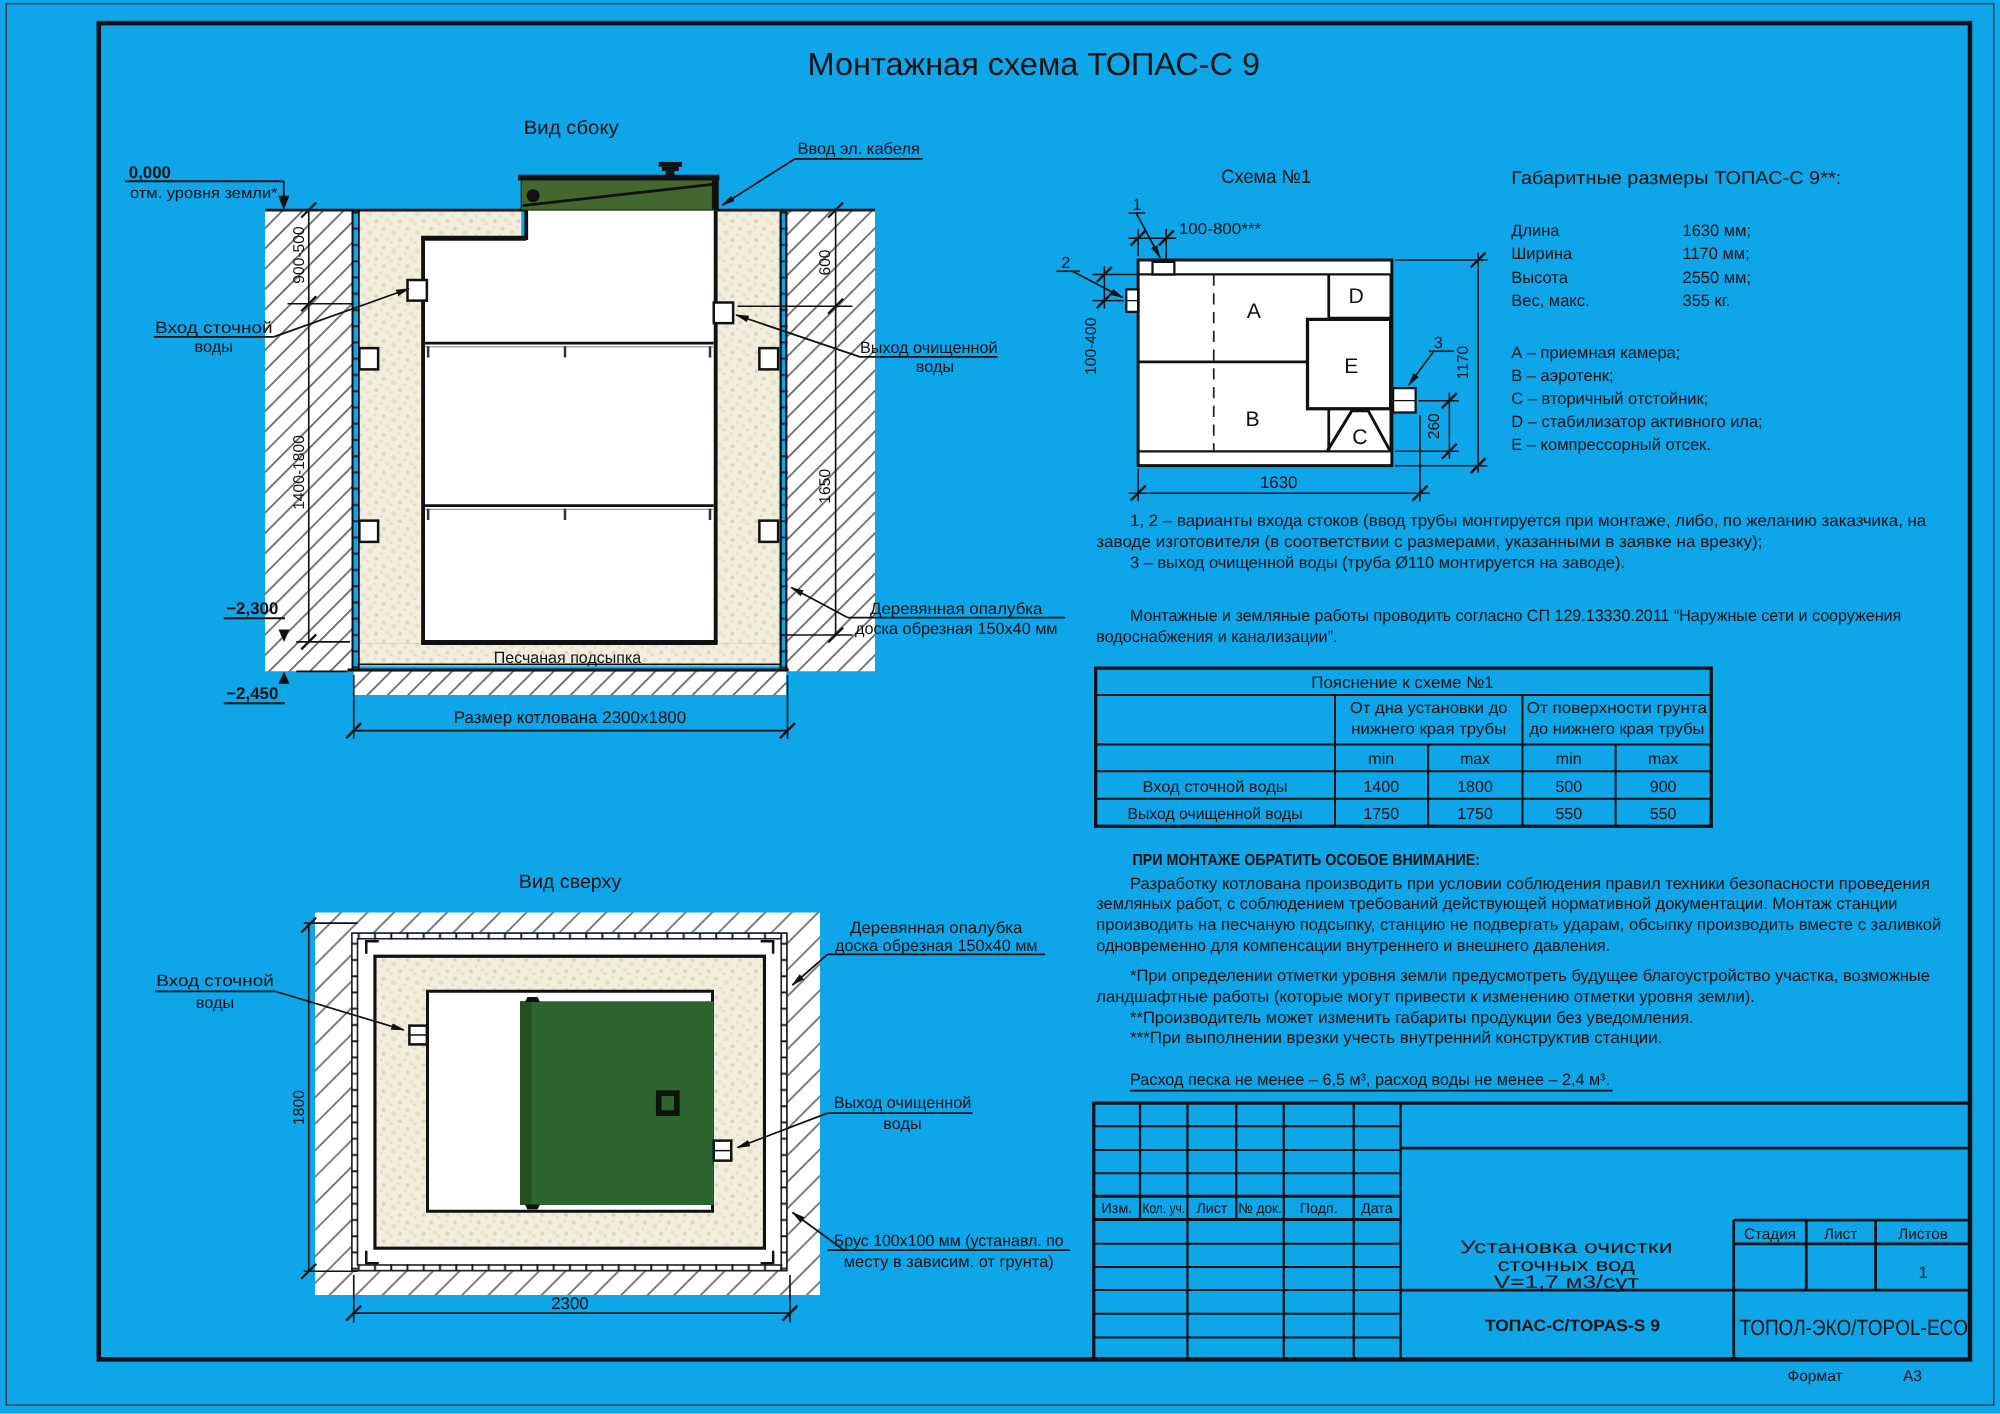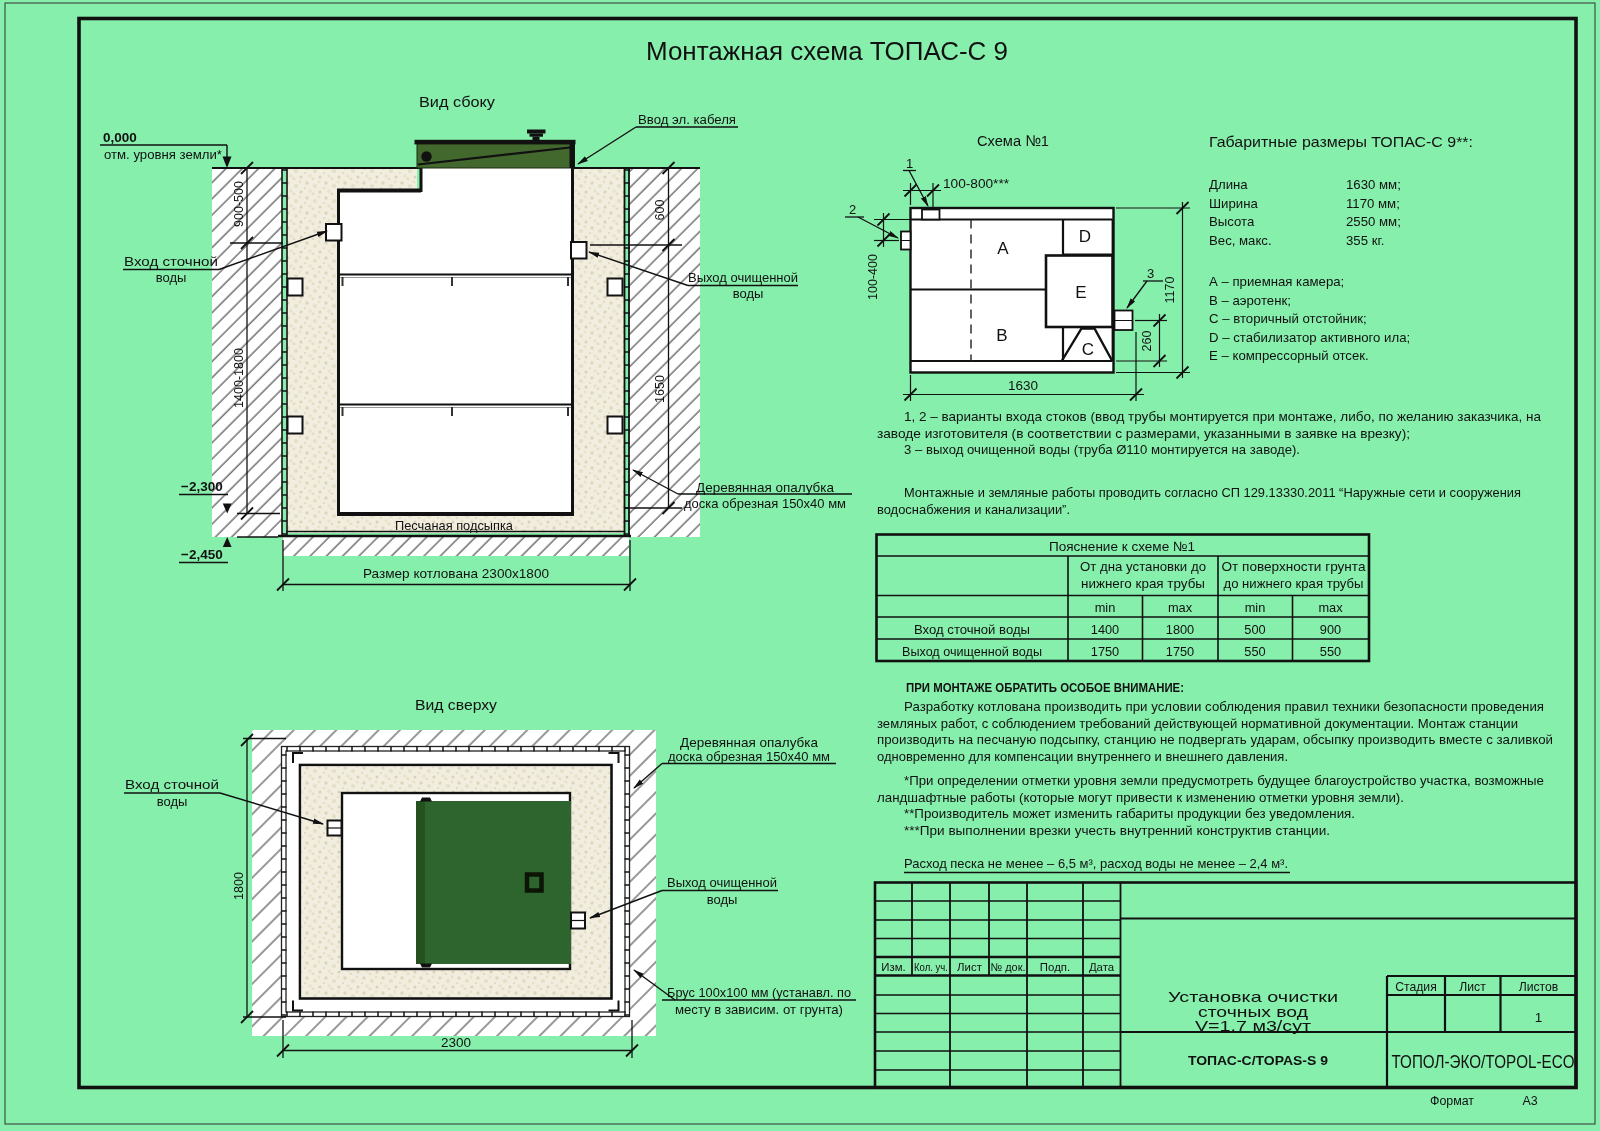--- a/index.html
+++ b/index.html
@@ -1,16 +1,16 @@
 <!DOCTYPE html>
 <html><head>
 <meta charset="utf-8">
 <style>
   html,body{margin:0;padding:0;background:#fff;}
-  #page{position:relative;width:1600px;height:1131px;background:#86efac;overflow:hidden;
+  #page{position:relative;width:1600px;height:1131px;background:#0ea5e9;overflow:hidden;
         font-family:"Liberation Sans",sans-serif;}
   svg text{font-family:"Liberation Sans",sans-serif;fill:#111;}
 </style>
 </head>
 <body>
 <div id="page">
 <svg width="1600" height="1131" viewBox="0 0 1600 1131">
 <defs>
   <pattern id="sand" width="19" height="15" patternUnits="userSpaceOnUse">
     <rect width="19" height="15" fill="#f1eedf"></rect>

